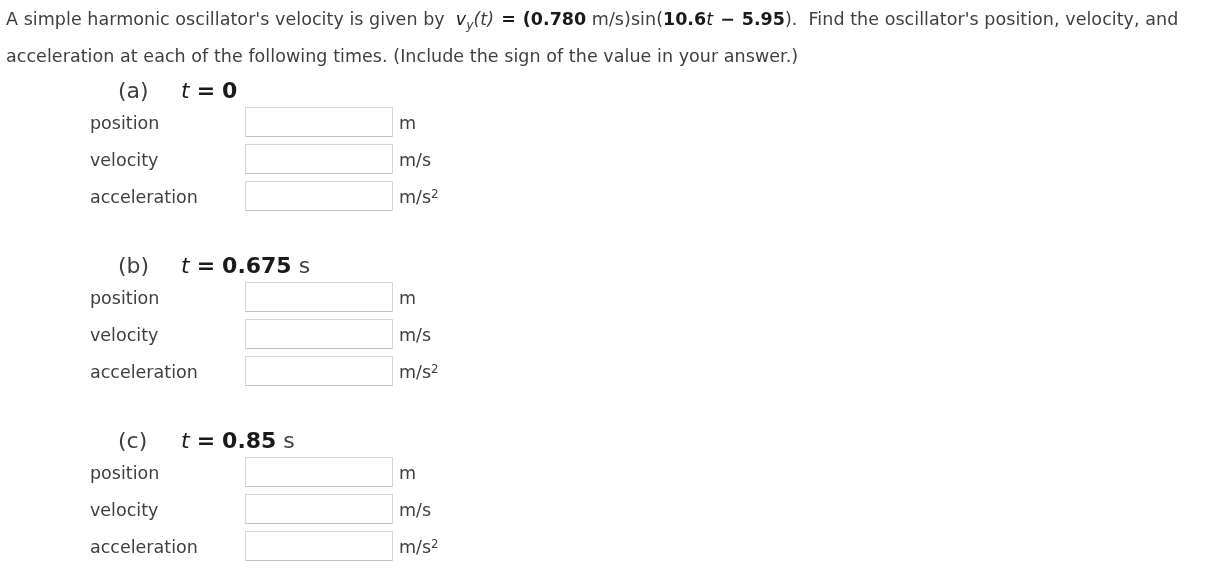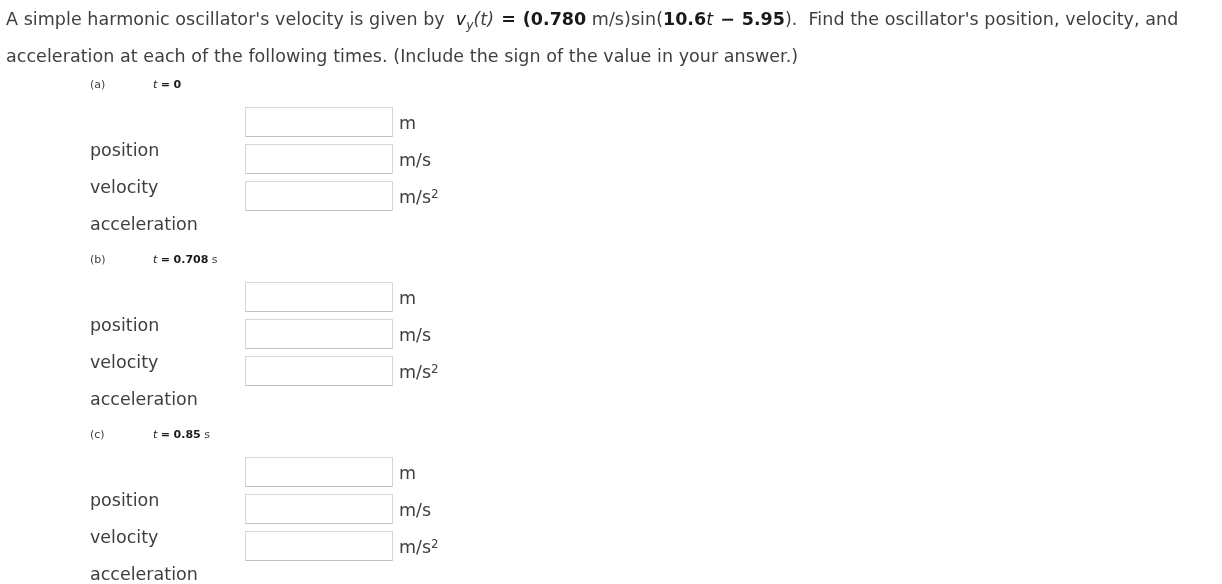--- a/index.html
+++ b/index.html
@@ -64,23 +64,24 @@
   .part {
     position: absolute;
     left: 90px;
   }
   .part-a { top: 78px; }
   .part-b { top: 253px; }
   .part-c { top: 428px; }
 
   .part-header {
     height: 27px;
-    font-size: 11px;
+    font-size: 22px;
     color: #3f3f3f;
     white-space: nowrap;
+    margin-left: 28px;
   }
   .part-header .letter {
     display: inline-block;
     width: 63px;
   }
   .part-header .tvar {
     font-style: italic;
     color: #1a1a1a;
   }
   .part-header .tval {
@@ -96,21 +97,20 @@
     position: relative;
     height: 37px;
   }
   .row-label {
     position: absolute;
     left: 0;
     top: 8px;
     font-size: 17.5px;
     color: #3f3f3f;
     white-space: nowrap;
-    margin-top: 27px;
   }
   .answer-input {
     position: absolute;
     left: 155px;
     top: 2px;
     width: 148px;
     height: 30px;
     box-sizing: border-box;
     background: #ffffff;
     border: 1px solid #d6d6d6;
@@ -160,21 +160,21 @@
     </div>
     <div class="row">
       <span class="row-label">acceleration</span>
       <input class="answer-input" type="text" value="" style="">
       <span class="unit"><span>m/s</span><sup>2</sup></span>
     </div>
   </div>
 
   <div class="part part-b">
     <div class="part-header">
-      <span class="letter">(b)</span><span class="tvar">t</span> <span class="tval">=</span> <span class="tval">0.708</span> <span class="tunit">s</span>
+      <span class="letter">(b)</span><span class="tvar">t</span> <span class="tval">=</span> <span class="tval">0.675</span> <span class="tunit">s</span>
     </div>
     <div class="row">
       <span class="row-label">position</span>
       <input class="answer-input" type="text" value="" style="">
       <span class="unit"><span>m</span><sup></sup></span>
     </div>
     <div class="row">
       <span class="row-label">velocity</span>
       <input class="answer-input" type="text" value="" style="">
       <span class="unit"><span>m/s</span><sup></sup></span>

